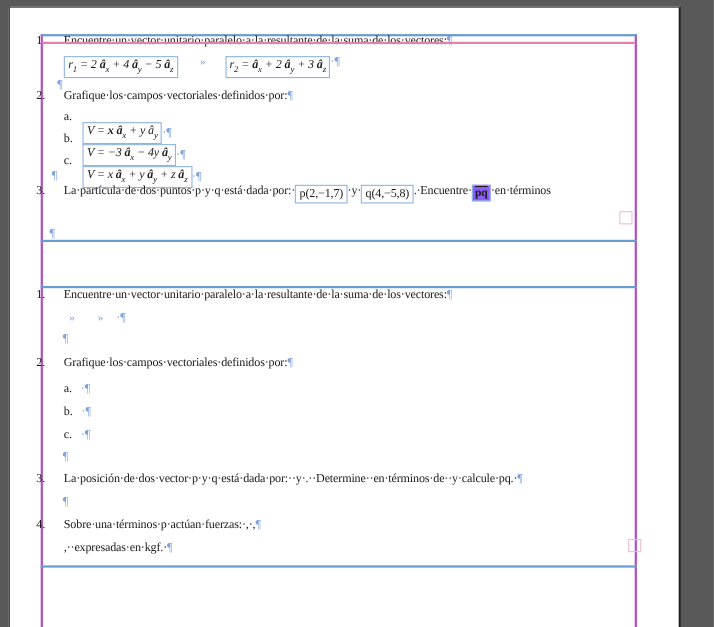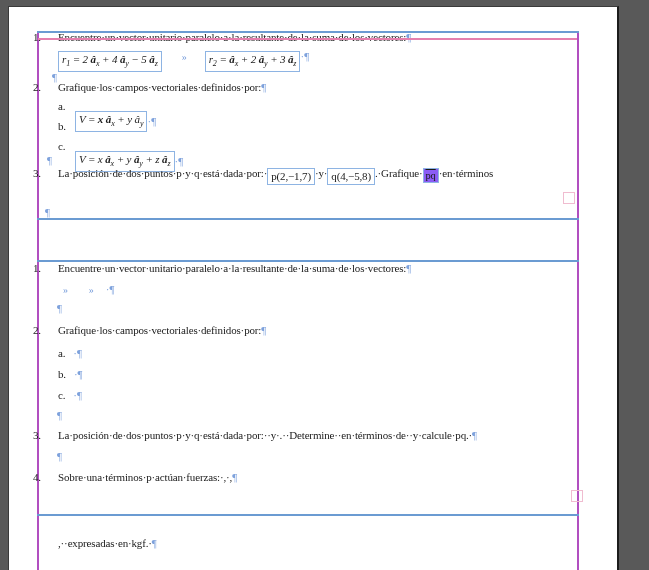--- a/index.html
+++ b/index.html
@@ -17,21 +17,21 @@
   .hline{position:absolute;height:2px;background:var(--border-blue);}
   .strikeline{position:absolute;height:2px;background:var(--strike-pink);z-index:5;}
   .row{position:absolute;font-size:11px;line-height:14px;white-space:nowrap;letter-spacing:-0.15px;}
   .num{display:inline-block;width:25px;}
   .pm{color:var(--mark-blue);letter-spacing:0;}
   .chev{color:var(--mark-blue);font-size:10px;}
   .eqbox{display:inline-block;border:1px solid var(--eqbox-blue);background:#fff;padding:0 3px;
          font-style:italic;font-size:11px;line-height:15px;vertical-align:-3px;}
   .eqbox sub, .eq sub{font-size:8px;letter-spacing:0;}
   .pqbox{display:inline-block;border:1px solid var(--eqbox-blue);background:#8b5cf6;padding:0 2px;
-         font-weight:normal;text-decoration:overline;font-size:10.5px;line-height:13px;vertical-align:-2px;}
+         font-weight:bold;text-decoration:overline;font-size:10.5px;line-height:13px;vertical-align:-2px;}
   .sublabel{position:absolute;left:58px;top:6px;}
   .subeq{position:absolute;left:75px;top:16px;}
   .handle{position:absolute;width:12px;height:12px;border:1px solid var(--handle-pink);background:transparent;z-index:6;}
 </style>
 </head>
 <body>
 
 <div id="screen">
   <div id="page"></div>
 
@@ -59,33 +59,34 @@
     <span class="num">2.</span><span>Grafique·los·campos·vectoriales·definidos·por:</span><span class="pm">¶</span>
   </div>
 
   <div class="row" style="left:0;top:93px;width:649px;height:20px;">
     <span class="sublabel">a.</span>
     <span class="subeq"><span class="eqbox"><span>V</span><span> = </span><span style="font-weight: bold;">x â</span><sub>x</sub><span> + </span><span>y â</span><sub>y</sub></span><span class="pm" style="position:relative;top:5px;">·¶</span></span>
   </div>
 
   <div class="row" style="left:0;top:113px;width:649px;height:20px;">
     <span class="sublabel">b.</span>
+    <span class="subeq"><span class="eqbox"><span>V</span><span> = −3 </span><span style="font-weight: bold;">â</span><sub>x</sub><span> − 4</span><span>y</span><span> </span><span style="font-weight: bold;">â</span><sub>y</sub></span><span class="pm" style="position:relative;top:5px;">·¶</span></span>
   </div>
 
   <div class="row" style="left:0;top:133px;width:649px;height:20px;">
     <span class="sublabel">c.</span>
     <span class="subeq"><span class="eqbox"><span>V</span><span> = </span><span>x</span><span> </span><span style="font-weight: bold;">â</span><sub>x</sub><span> + </span><span>y</span><span> </span><span style="font-weight: bold;">â</span><sub>y</sub><span> + </span><span>z</span><span> </span><span style="font-weight: bold;">â</span><sub>z</sub></span><span class="pm" style="position:relative;top:5px;">·¶</span></span>
   </div>
 
   <div class="row" style="left:47px;top:153px;">
     <span class="pm">¶</span>
   </div>
 
   <div class="row" style="left:33px;top:166px;">
-    <span class="num">3.</span><span>La·posición·de·dos·puntos·p·y·q·está·dada·por:·</span><span class="eqbox" style="font-style:normal;">p(2,−1,7)</span><span>·y·</span><span class="eqbox" style="font-style:normal;">q(4,−5,8)</span><span>.·Grafique·</span><span class="pqbox">pq</span><span>·en·términos</span>
+    <span class="num">3.</span><span>La·partícula·de·dos·puntos·p·y·q·está·dada·por:·</span><span class="eqbox" style="font-style:normal;">p(2,−1,7)</span><span>·y·</span><span class="eqbox" style="font-style:normal;">q(4,−5,8)</span><span>.·Encuentre·</span><span class="pqbox">pq</span><span>·en·términos</span>
   </div>
 
 
   <div class="row" style="left:45px;top:205px;">
     <span class="pm">¶</span>
   </div>
 
   <div class="handle" style="left:563px;top:192px;"></div>
 
   <div class="row" style="left:33px;top:261px;">
@@ -114,29 +115,29 @@
 
   <div class="row" style="left:58px;top:388px;">
     <span>c.</span><span style="display:inline-block;width:8px;"></span><span class="pm">·¶</span>
   </div>
 
   <div class="row" style="left:57px;top:408px;">
     <span class="pm">¶</span>
   </div>
 
   <div class="row" style="left:33px;top:428px;">
-    <span class="num">3.</span><span>La·posición·de·dos·puntos·p·y·q·está·dada·por:··y·.··Determine··en·términos·de··y·calcule·pq.·</span><span class="pm">¶</span>
+    <span class="num">3.</span><span>La·posición·de·dos·vector·p·y·q·está·dada·por:··y·.··Determine··en·términos·de··y·calcule·pq.·</span><span class="pm">¶</span>
   </div>
 
   <div class="row" style="left:57px;top:449px;">
     <span class="pm">¶</span>
   </div>
 
   <div class="row" style="left:33px;top:470px;">
     <span class="num">4.</span><span>Sobre·una·términos·p·actúan·fuerzas:·,·,</span><span class="pm">¶</span>
   </div>
 
-  <div class="row" style="left:58px;top:491px;margin-top:45px;">
+  <div class="row" style="left:58px;top:491px;">
     <span>,··expresadas·en·kgf.·</span><span class="pm">¶</span>
   </div>
 
   <div class="handle" style="left:571px;top:490px;"></div>
 </div>
 
 </body></html>

